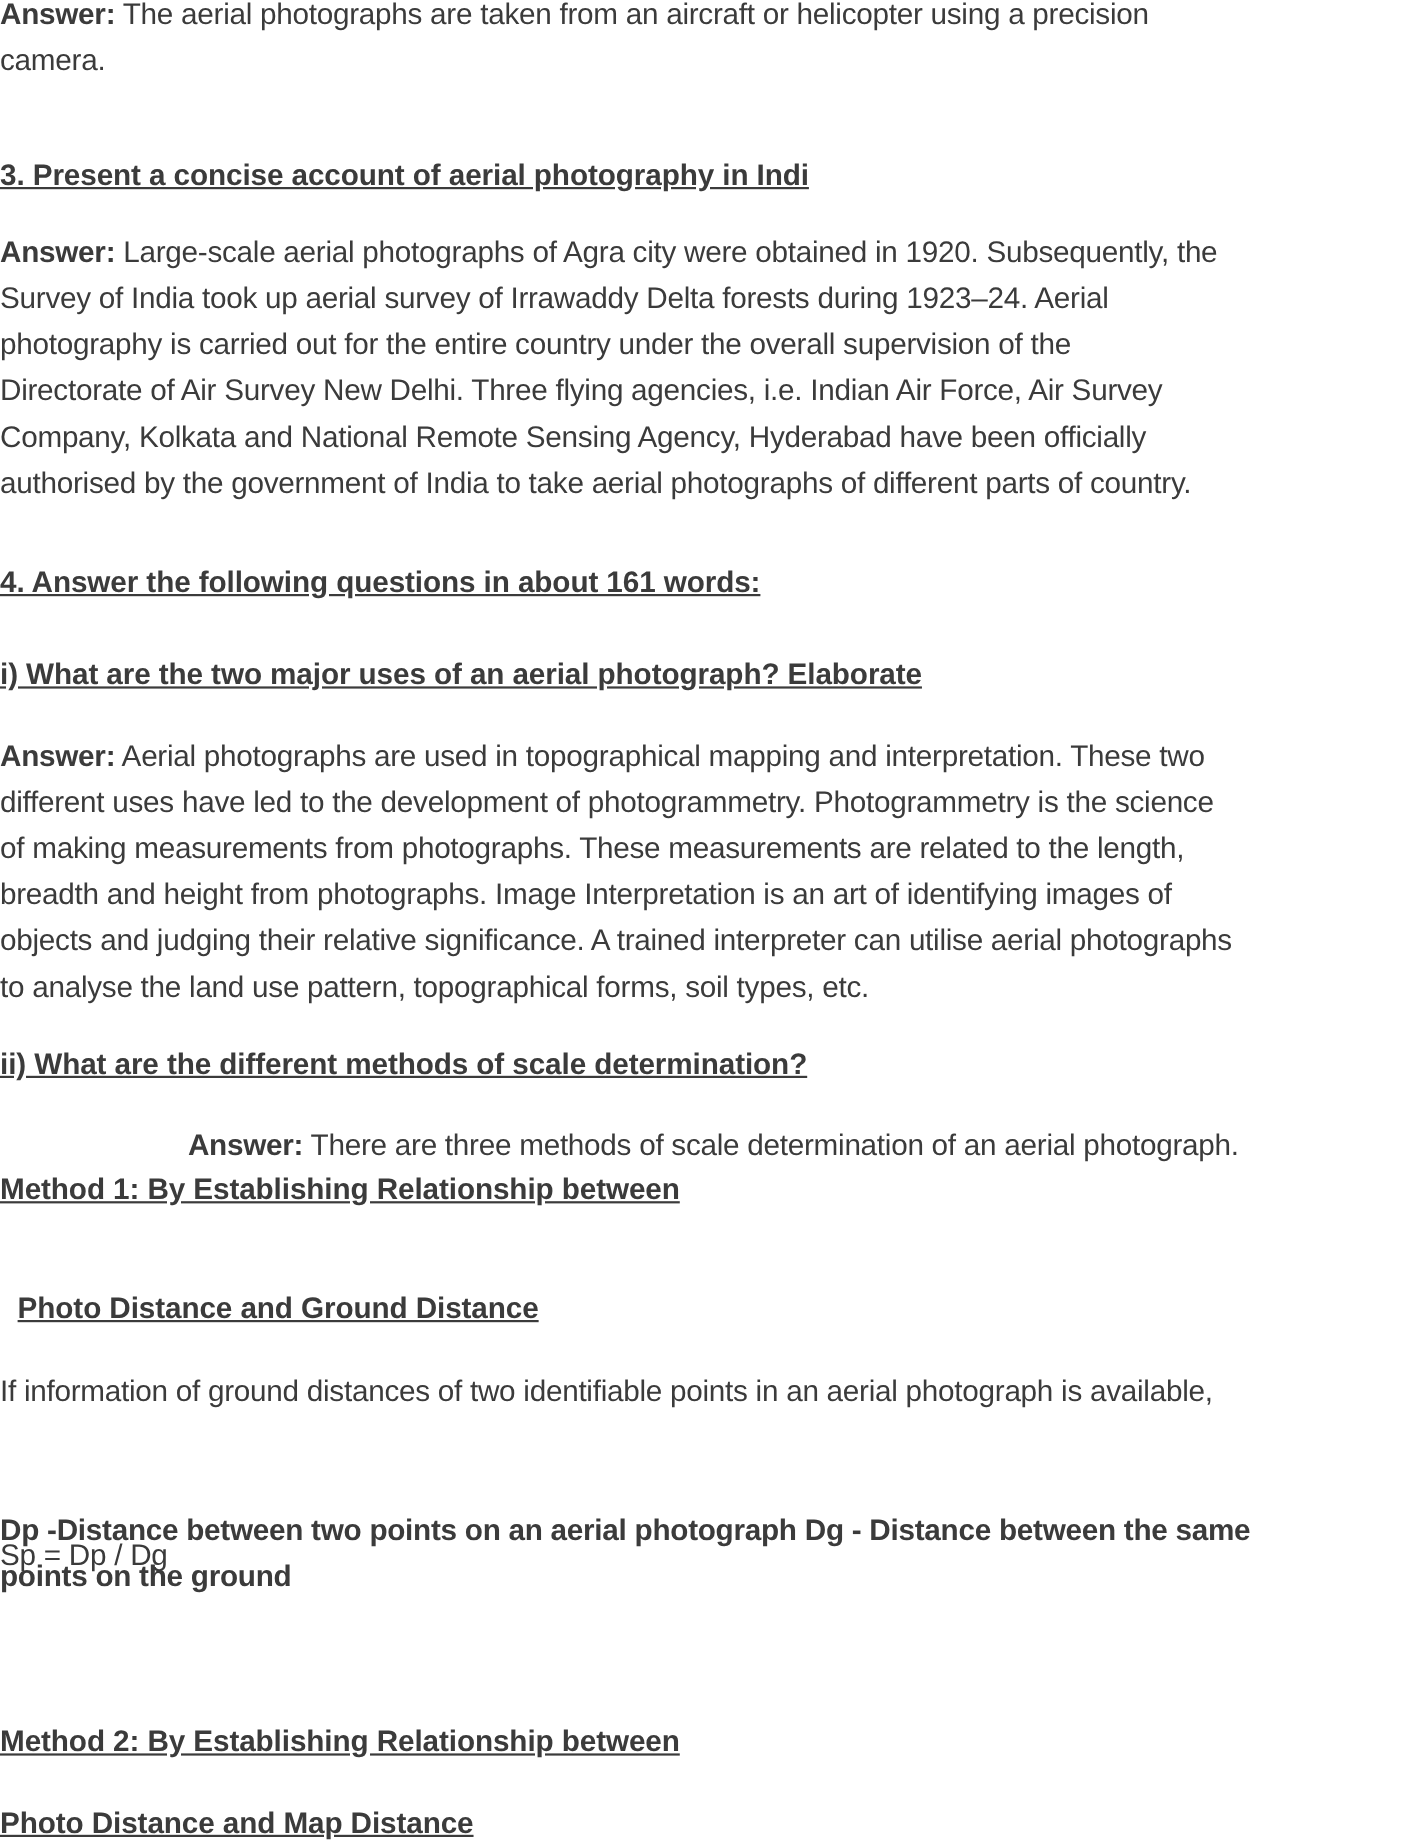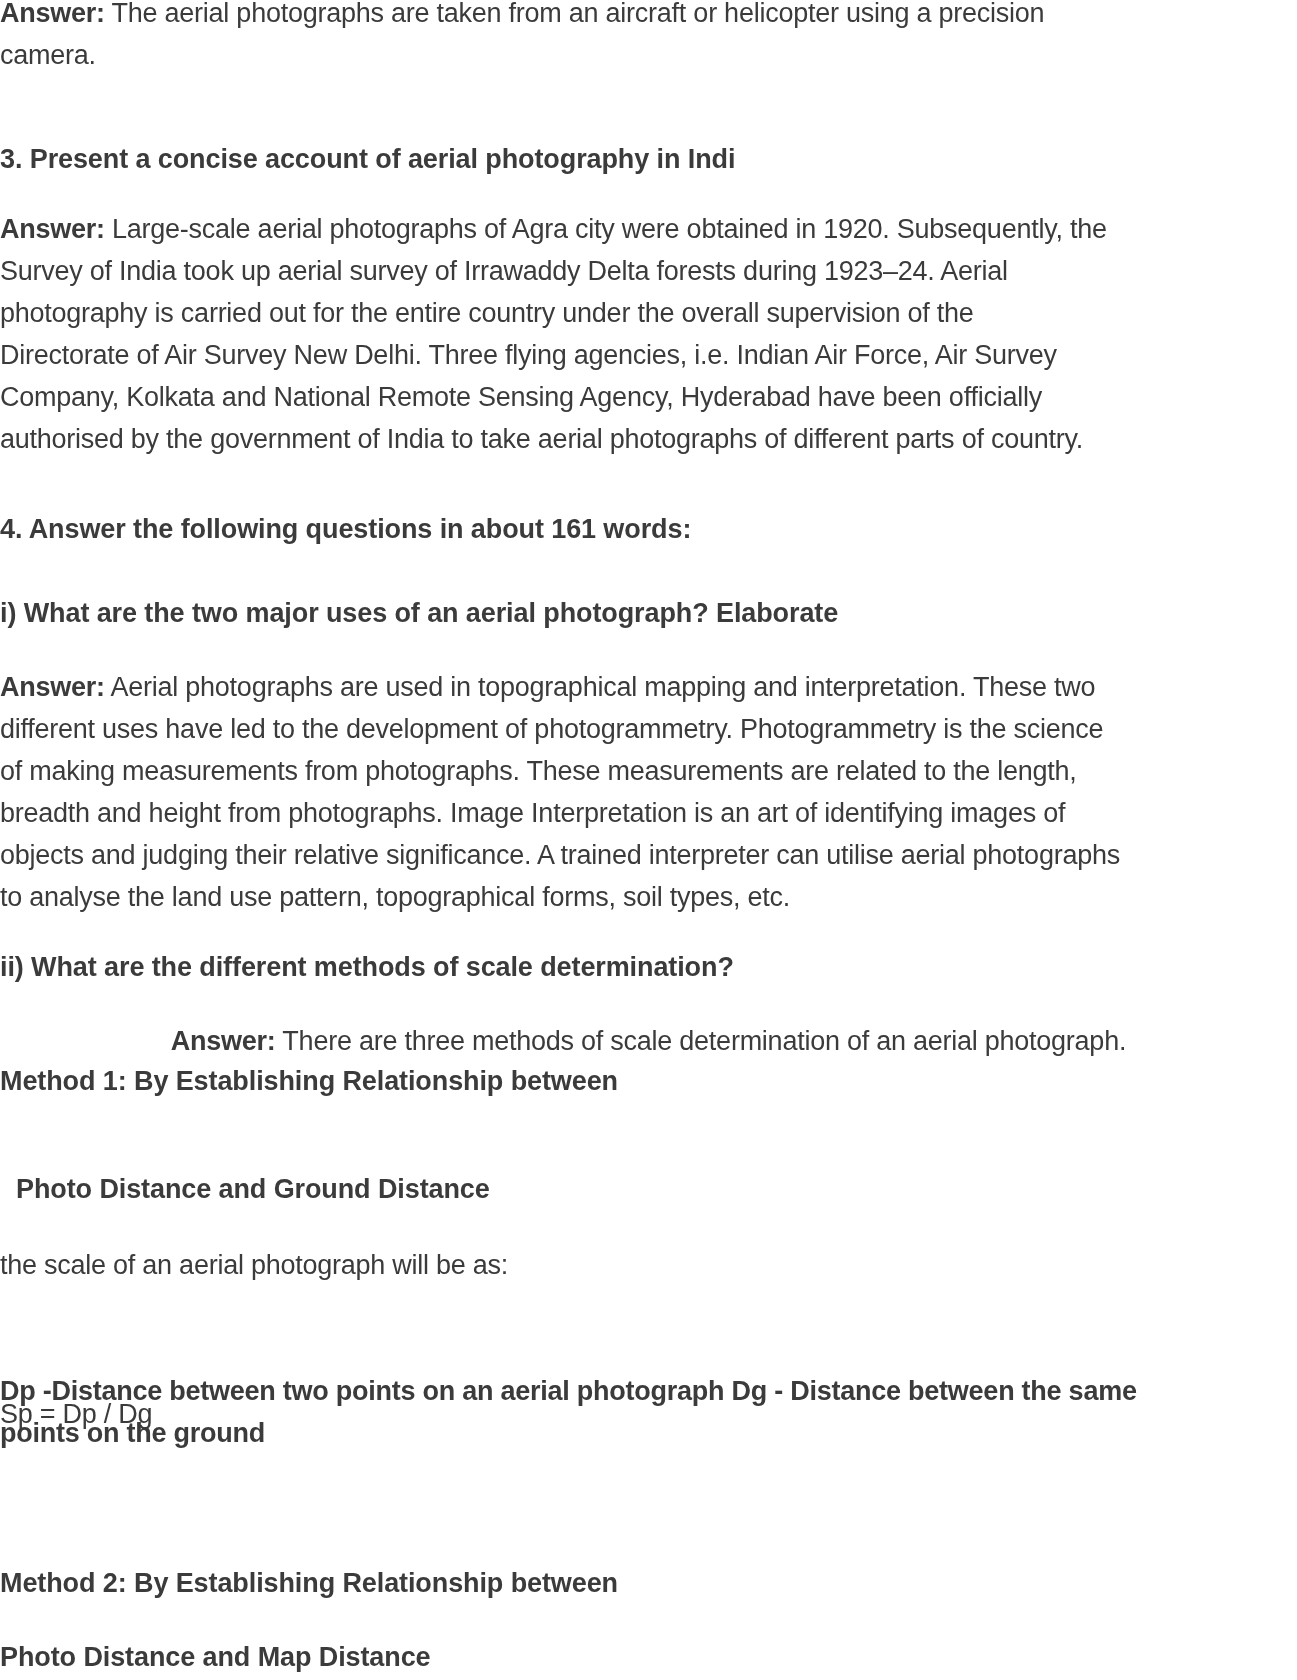--- a/index.html
+++ b/index.html
@@ -26,20 +26,21 @@
       left: 0;
       margin: 0;
       font-size: 27px;
       line-height: 42px;
       white-space: pre-wrap;
     }
     .h {
       font-weight: bold;
       font-size: 27px;
       letter-spacing: -0.1px;
+      text-decoration: underline;
     }
     .p {
       font-weight: normal;
       letter-spacing: -0.25px;
       width: 1297px;
     }
     .lbl { font-weight: bold; }
     .line { display: block; }
   </style>
 </head>
@@ -59,21 +60,21 @@
 
   <p class="blk p" style="top:666px;"><span class="line"><span class="lbl">Answer:</span><span> Aerial photographs are used in topographical mapping and interpretation. These two</span></span><span class="line">different uses have led to the development of photogrammetry. Photogrammetry is the science</span><span class="line">of making measurements from photographs. These measurements are related to the length,</span><span class="line">breadth and height from photographs. Image Interpretation is an art of identifying images of</span><span class="line">objects and judging their relative significance. A trained interpreter can utilise aerial photographs</span><span class="line">to analyse the land use pattern, topographical forms, soil types, etc.</span></p>
 
   <p class="blk h" style="top:946px;">ii) What are the different methods of scale determination?</p>
 
   <p class="blk p" style="top:1020px;text-align:center;"><span class="lbl">Answer:</span><span> There are three methods of scale determination of an aerial photograph.</span></p>
 
   <p class="blk h" style="top:1060px;">Method 1: By Establishing Relationship between</p>
   <p class="blk h" style="top:1168px;padding-left:16px;">Photo Distance and Ground Distance</p>
 
-  <p class="blk p" style="top:1244px;"><span class="line">the scale of an aerial photograph will be as:</span></p>
+  <p class="blk p" style="top:1244px;"><span class="line">If information of ground distances of two identifiable points in an aerial photograph is available,</span></p>
 
   <p class="blk p" style="top:1370px;margin-top:23px;">Sp = Dp / Dg</p>
 
   <p class="blk p" style="top:1370px;font-weight:bold;"><span class="line">Dp -Distance between two points on an aerial photograph Dg - Distance between the same</span><span class="line">points on the ground</span></p>
 
   <p class="blk h" style="top:1562px;">Method 2: By Establishing Relationship between</p>
   <p class="blk h" style="top:1636px;">Photo Distance and Map Distance</p>
 
 </div>
 

